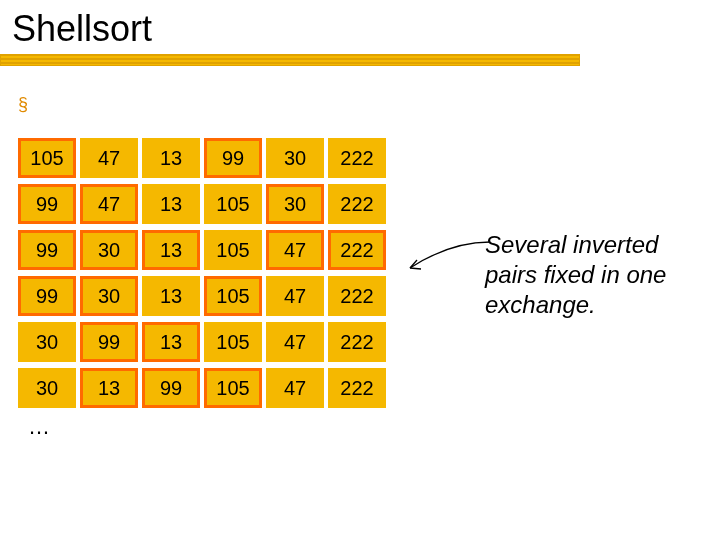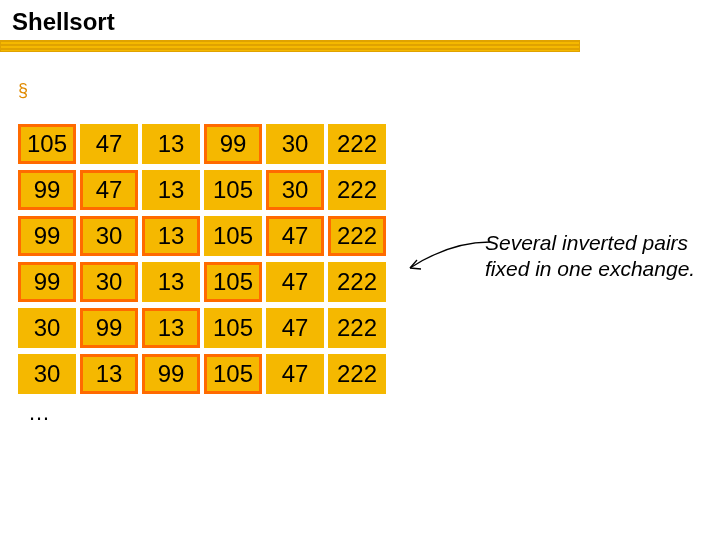--- a/index.html
+++ b/index.html
@@ -7,22 +7,22 @@
     margin: 0;
     width: 720px;
     height: 540px;
     font-family: Verdana, Geneva, sans-serif;
     background: #fff;
     color: #000;
     position: relative;
     overflow: hidden;
   }
   .title {
-    font-size: 24px;
-    font-weight: bold;
+    font-size: 36px;
+    font-weight: normal;
     padding: 8px 3px 2px 12px;
   }
   .underline-wrap {
     height: 20px;
     position: relative;
     margin-bottom: 8px;
   }
   .underline-bar {
     position: absolute;
     left: 0;
@@ -57,42 +57,42 @@
     display: flex;
     gap: 4px;
     margin-bottom: 6px;
   }
   .cell {
     width: 58px;
     height: 40px;
     display: flex;
     align-items: center;
     justify-content: center;
-    font-size: 24px;
+    font-size: 20px;
     background: #f5b800;
     position: relative;
   }
   .cell.hl {
     border: 3px solid #ff6a00;
     background: #f5b800;
   }
   .cell.plain {
     border: 1px solid #f5b800;
   }
   .ellipsis {
     font-size: 22px;
     padding-left: 10px;
   }
   .annotation {
     position: absolute;
     left: 485px;
     top: 230px;
     width: 215px;
     font-style: italic;
-    font-size: 21px;
+    font-size: 24px;
     line-height: 1.25;
   }
   .arrow-svg {
     position: absolute;
     left: 395px;
     top: 240px;
     width: 100px;
     height: 50px;
   }
 </style>

